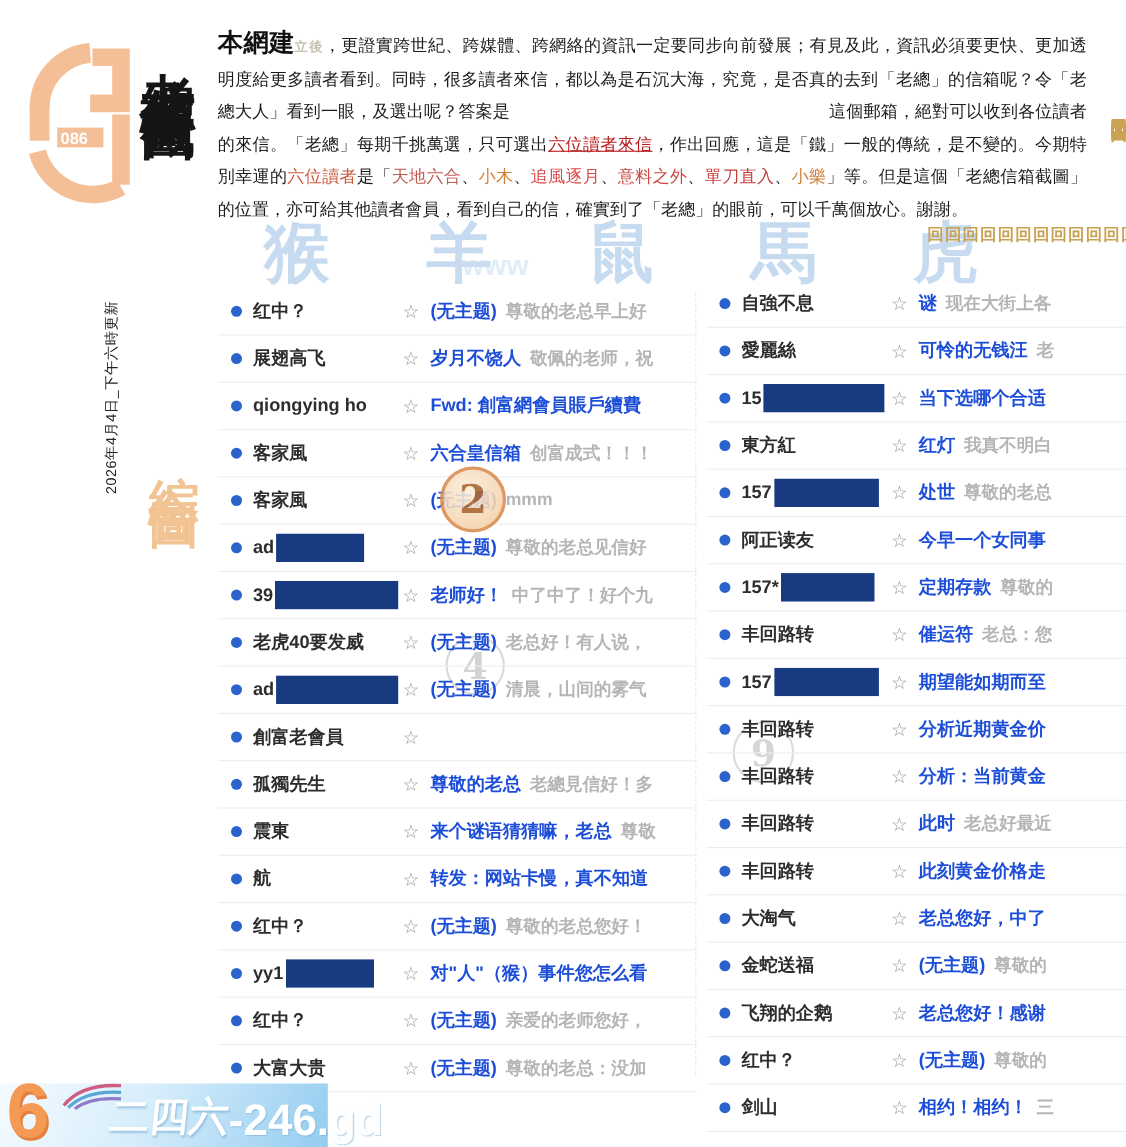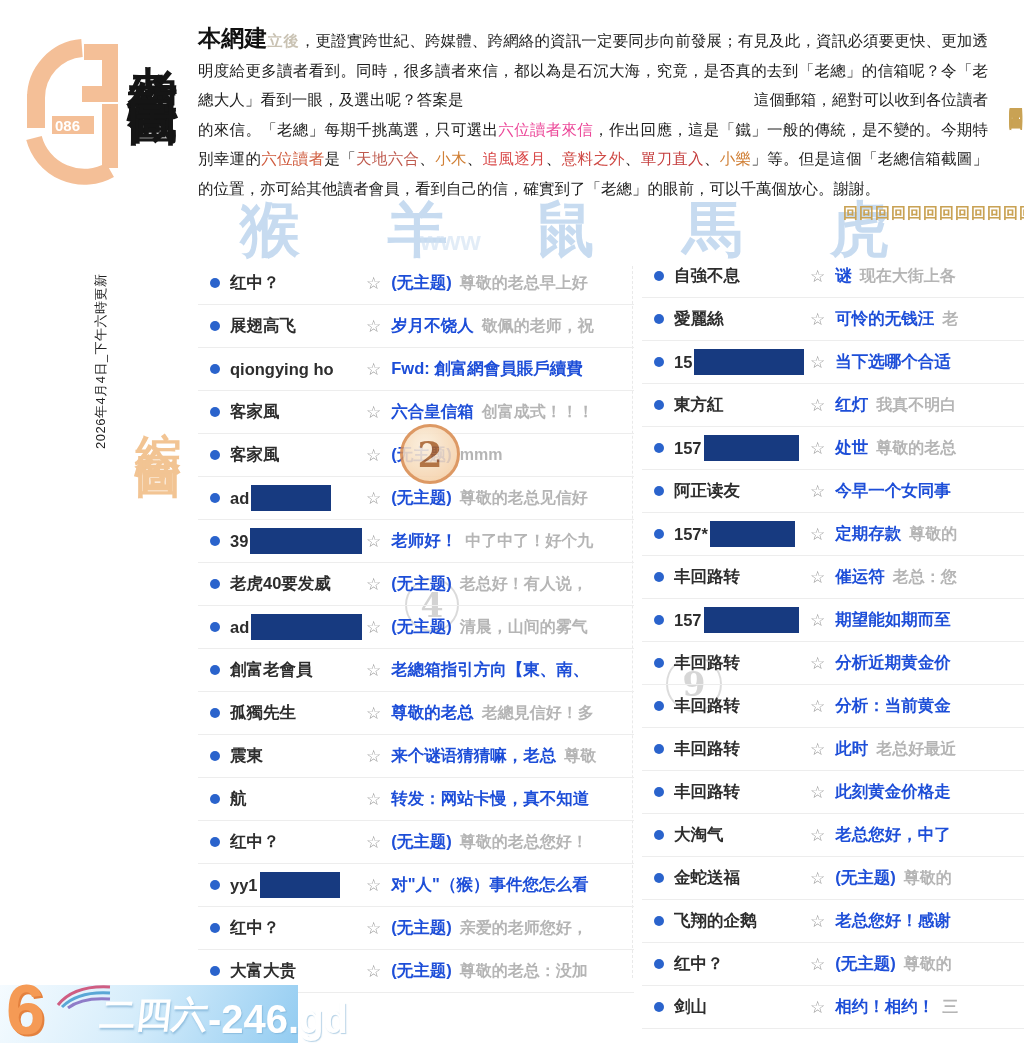--- a/index.html
+++ b/index.html
@@ -14,23 +14,23 @@
   .vsub{position:absolute;left:128px;top:396px;writing-mode:vertical-rl;
         font-family:"DejaVu Serif",serif;font-weight:bold;font-size:46px;letter-spacing:12px;
         color:#f2c493;}
   .vdate{position:absolute;left:92px;top:449px;transform:rotate(-90deg);transform-origin:0 0;
          font-size:13px;color:#222;width:205px;white-space:nowrap;letter-spacing:.5px;}
 
   
   .intro{position:absolute;left:198px;top:24px;width:790px;font-size:15.5px;line-height:29.5px;
          color:#1c1c1c;text-align:justify;z-index:2;}
   .lead-bold{font-size:23px;font-weight:bold;color:#111;}
-  .lead-light{font-size:15px;font-weight:bold;color:#c9c2b3;letter-spacing:1px;}
+  .lead-light{font-size:12px;font-weight:bold;color:#c9c2b3;letter-spacing:1px;}
   .gap{display:inline-block;width:290px;}
-  .hl-pink{color:#ec4899;}
+  .hl-pink{color:#b91c1c;text-decoration:underline;}
   .hl-red{color:#cf5a3c;}
 
   
   .zodiac{position:absolute;left:240px;top:190px;width:650px;display:flex;justify-content:space-between;
           font-family:"DejaVu Serif",serif;font-weight:bold;font-size:60px;color:#b5d0ec;opacity:.75;z-index:0;}
   .wm-site{position:absolute;left:420px;top:226px;font-size:26px;color:#cfe0f2;opacity:.6;z-index:0;font-weight:bold;}
   .meander-h{position:absolute;left:843px;top:204px;color:#c9a254;font-size:15px;letter-spacing:1px;
              font-weight:bold;z-index:1;white-space:nowrap;}
   .meander-v{position:absolute;left:1006px;top:96px;writing-mode:vertical-rl;color:#c9a254;font-size:15px;
              letter-spacing:1px;font-weight:bold;z-index:1;}
@@ -173,21 +173,20 @@
         <span class="bullet"></span>
         <span class="sender">ad<span class="redact" style="width: 160px;"></span></span>
         <span class="star">☆</span>
         <span class="subject">(无主题)</span>
         <span class="preview">清晨，山间的雾气</span>
       </div>
       <div class="mail-row">
         <span class="bullet"></span>
         <span class="sender">創富老會員</span>
         <span class="star">☆</span>
-        <span class="subject">老總箱指引方向【東、南、</span>
       </div>
       <div class="mail-row">
         <span class="bullet"></span>
         <span class="sender">孤獨先生</span>
         <span class="star">☆</span>
         <span class="subject">尊敬的老总</span>
         <span class="preview">老總見信好！多</span>
       </div>
       <div class="mail-row">
         <span class="bullet"></span>

